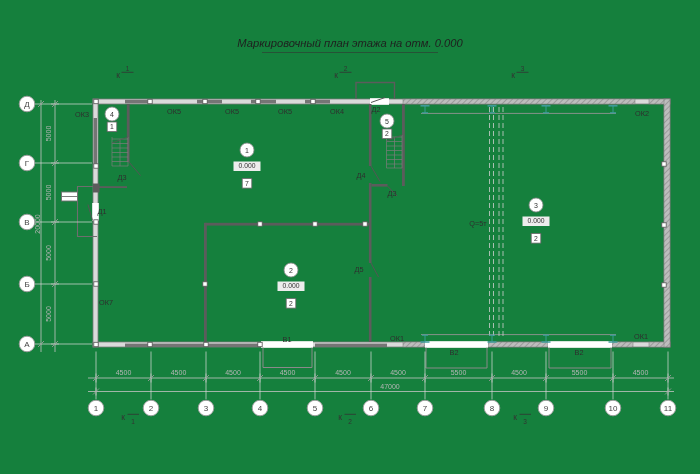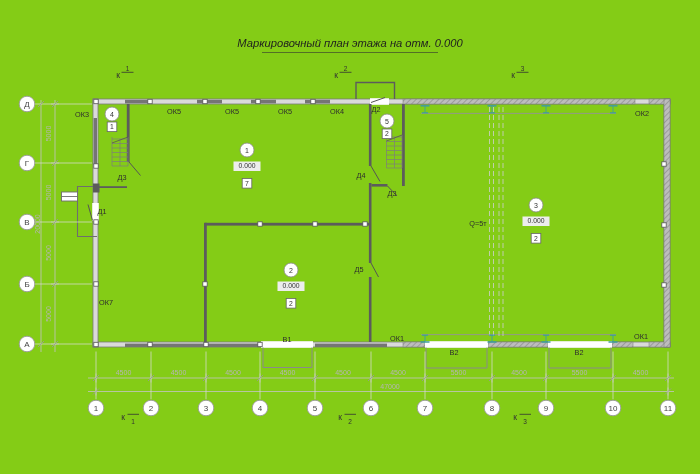--- a/index.html
+++ b/index.html
@@ -1,16 +1,16 @@
 <!DOCTYPE html>
 <html><head>
 <meta charset="utf-8">
 <style>
   html,body{margin:0;padding:0;background:#ffffff;}
-  .canvas{position:relative;width:700px;height:474px;background:#84cc16;overflow:hidden;}
+  .canvas{position:relative;width:700px;height:474px;background:#15803d;overflow:hidden;}
   svg text{font-family:"Liberation Sans","DejaVu Sans",sans-serif;}
   .title-text{font-style:italic;}
 </style>
 </head>
 <body>
 
 <div class="canvas">
 <svg id="plan" width="700" height="474" viewBox="0 0 700 474" xmlns="http://www.w3.org/2000/svg">
   <defs>
     <pattern id="hatch" width="4" height="4" patternUnits="userSpaceOnUse" patternTransform="rotate(45)">

